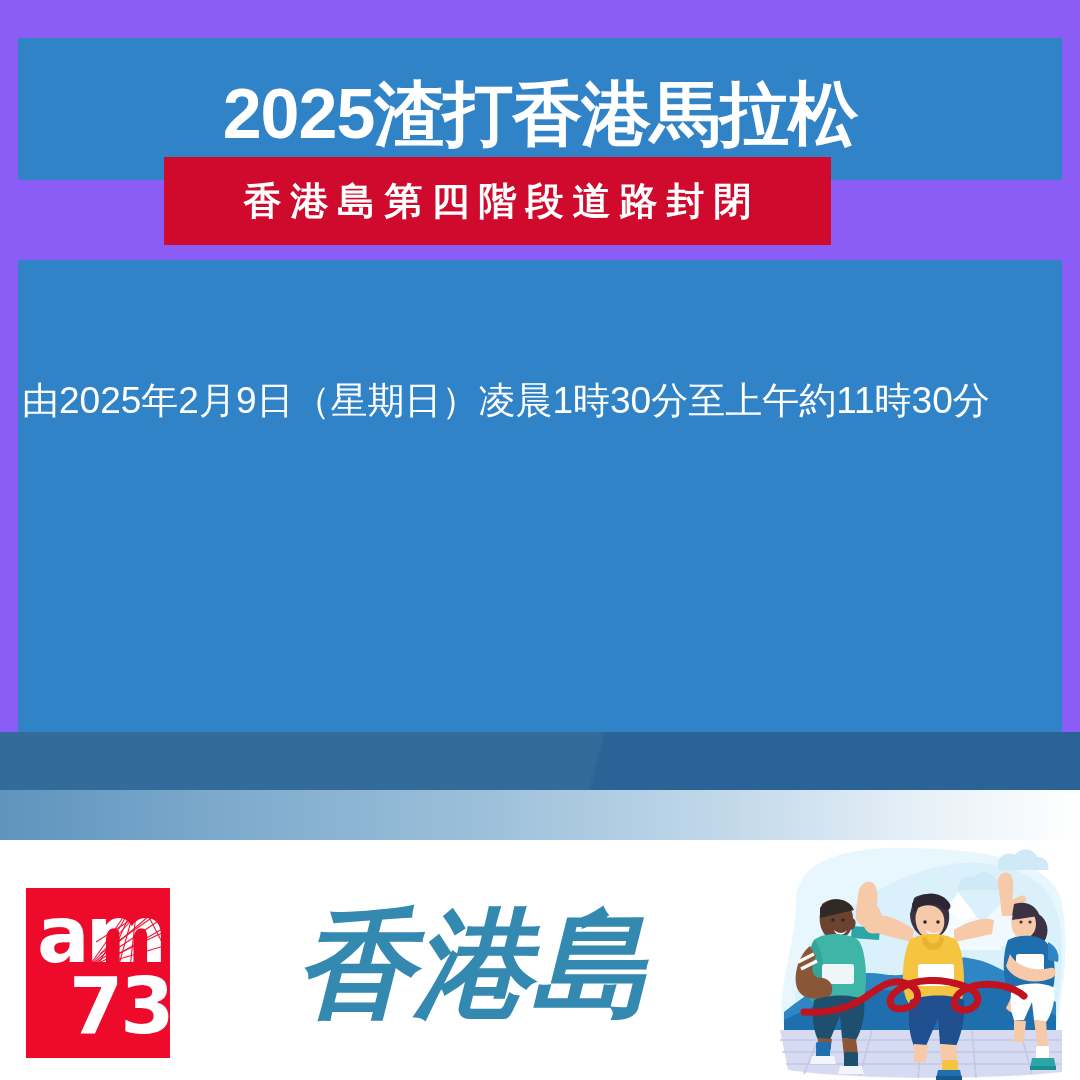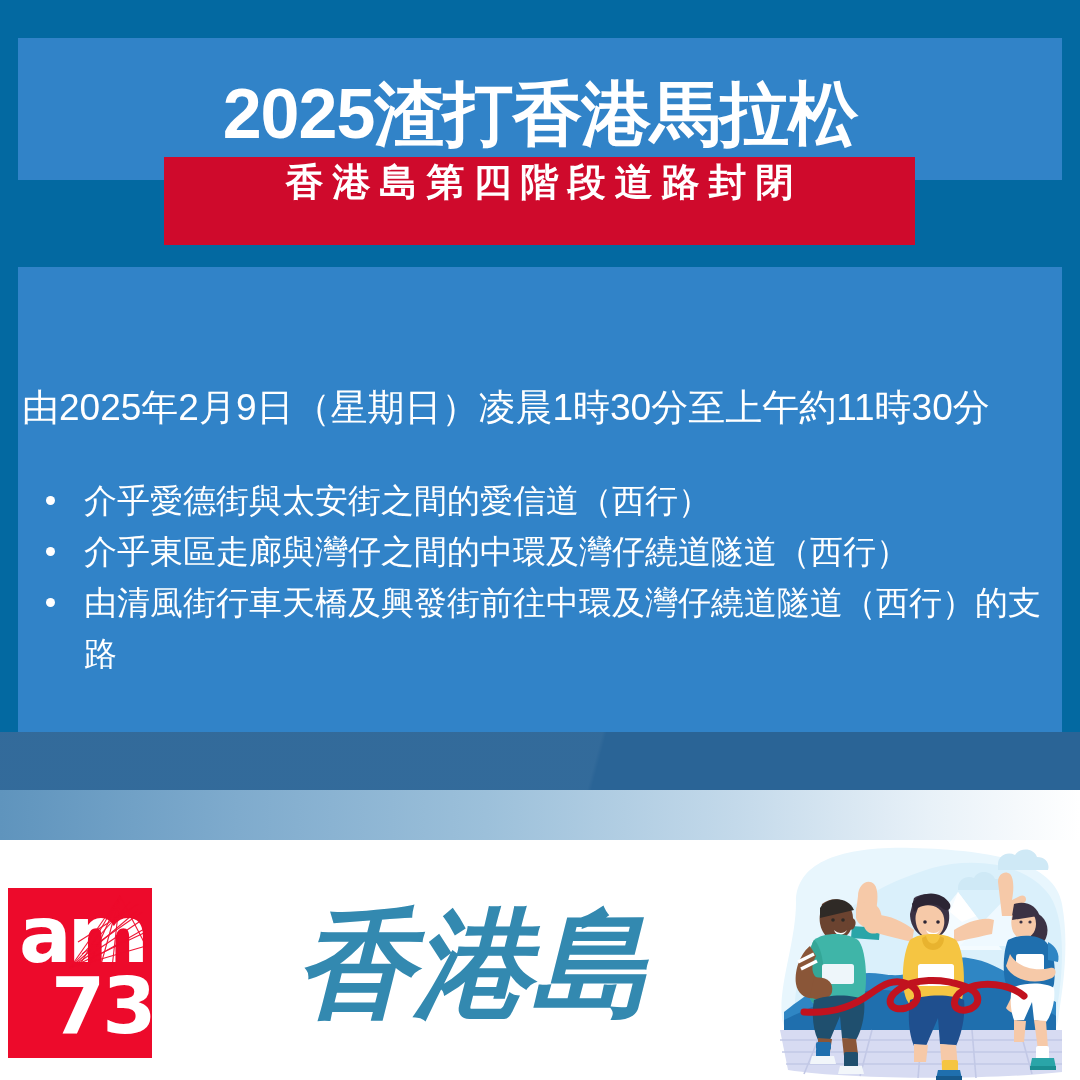--- a/index.html
+++ b/index.html
@@ -16,21 +16,21 @@
     background: #2a6496;
     position: relative;
   }
 
   
   #poster {
     position: absolute;
     left: 0; top: 0;
     width: 1080px;
     height: 1080px;
-    background: #0369a1;
+    background: #8b5cf6;
     overflow: hidden;
   }
 
   
   .header-panel {
     position: absolute;
     left: 18px;  top: 38px;
     width: 1044px; height: 142px;
     background: #3183c8;
   }
@@ -44,41 +44,41 @@
     font-weight: bold;
     letter-spacing: -1px;
     line-height: 76px;
     white-space: nowrap;
   }
 
   
   .subtitle-badge {
     position: absolute;
     left: 164px; top: 157px;
-    width: 751px; height: 88px;
+    width: 667px; height: 88px;
     background: #cf0a2c;
     display: flex;
+    align-items: center;
     justify-content: center;
   }
   .subtitle-text {
     color: #ffffff;
     font-size: 38px;
     font-weight: bold;
     letter-spacing: 9px;
     text-indent: 9px;
     white-space: nowrap;
   }
 
   
   .content-panel {
     position: absolute;
     left: 18px; top: 260px;
     width: 1044px; height: 472px;
     background: #3183c8;
-    margin-top: 7px;
   }
   .time-line {
     position: absolute;
     left: 4px; top: 118px;
     color: #ffffff;
     font-size: 37px;
     line-height: 46px;
     white-space: nowrap;
     letter-spacing: 0px;
   }
@@ -131,21 +131,21 @@
   .footer {
     position: absolute;
     left: 0; top: 840px;
     width: 1080px; height: 240px;
     background: #ffffff;
   }
 
   
   .logo {
     position: absolute;
-    left: 8px; top: 48px;
+    left: 26px; top: 48px;
     width: 144px; height: 170px;
     background: #ed0a2b;
     overflow: hidden;
   }
   .logo-am {
     position: absolute;
     left: 11px; top: 10px;
     color: #ffffff;
     font-size: 78px;
     font-weight: bold;
@@ -200,34 +200,20 @@
   </div>
 
   <div class="subtitle-badge">
     <div class="subtitle-text">香港島第四階段道路封閉</div>
   </div>
 
   <div class="content-panel">
 
     <div class="time-line">由2025年2月9日（星期日）凌晨1時30分至上午約11時30分</div>
 
-    <ul class="closure-list">
-      <li>
-        <span class="bullet"></span>
-        <span>介乎愛德街與太安街之間的愛信道（西行）</span>
-      </li>
-      <li>
-        <span class="bullet"></span>
-        <span>介乎東區走廊與灣仔之間的中環及灣仔繞道隧道（西行）</span>
-      </li>
-      <li>
-        <span class="bullet"></span>
-        <span>由清風街行車天橋及興發街前往中環及灣仔繞道隧道（西行）的支路</span>
-      </li>
-    </ul>
   </div>
 
   <div class="dark-band"></div>
   <div class="diag-shade"></div>
   <div class="gradient-band"></div>
 
   <div class="footer">
 
     <div class="logo">
       <div class="logo-am">am</div>

